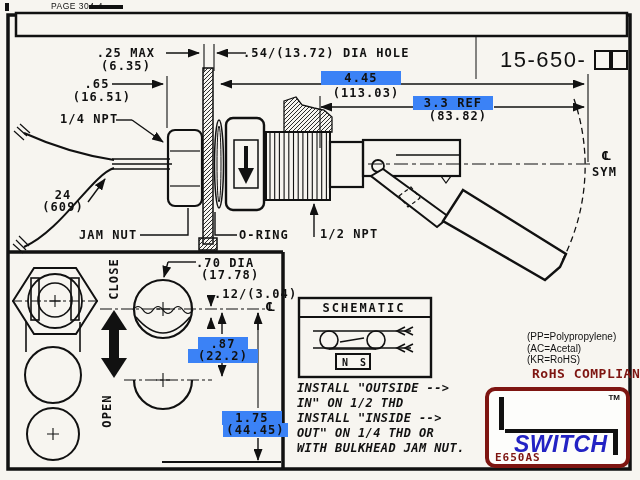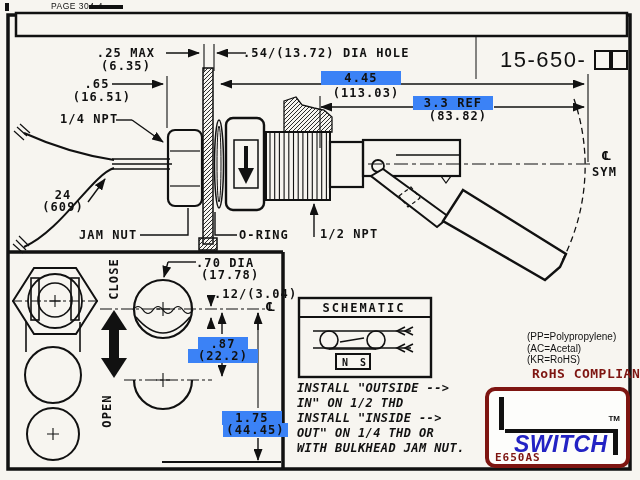--- a/index.html
+++ b/index.html
@@ -18,21 +18,21 @@
   .pn-box{position:absolute;width:17px;height:20px;border:2.5px solid #111;background:#f7f5f0;box-sizing:border-box;}
   #schem-title{font:bold 12px "DejaVu Sans Mono",monospace;letter-spacing:2px;}
   #ns-label{font:bold 10px "DejaVu Sans Mono",monospace;letter-spacing:3px;text-align:right;}
   .note-line{height:15px;font:bold italic 12px "DejaVu Sans Mono",monospace;letter-spacing:0.4px;font-style:italic;}
   .mat-line{height:11.5px;font:10px "Liberation Sans",sans-serif;}
   #rohs{font:bold 13px "DejaVu Sans Mono",monospace;letter-spacing:0.5px;color:#7e1511;padding-left:36px;}
   #logo{position:absolute;left:485px;top:387px;width:145px;height:81px;box-sizing:border-box;
         border:4px solid #7e1511;border-radius:10px;background:#fdfdfb;}
   .logo-blue{font:bold italic 25px "Liberation Sans",sans-serif;font-style:italic;color:#2323c4;letter-spacing:0.5px;}
   .logo-bar{position:absolute;background:#111;}
-  #logo-tm{font:bold 8px "Liberation Sans",sans-serif;color:#111;margin-top:21px;}
+  #logo-tm{font:bold 8px "Liberation Sans",sans-serif;color:#111;}
   #logo-code{font:bold 11px "DejaVu Sans Mono",monospace;color:#7e1511;letter-spacing:1px;}
 </style>
 </head>
 <body>
 
 <div id="page">
 
 <svg id="art" width="640" height="480" viewBox="0 0 640 480">
   <defs>
     <pattern id="hatch" patternUnits="userSpaceOnUse" width="4" height="4">

